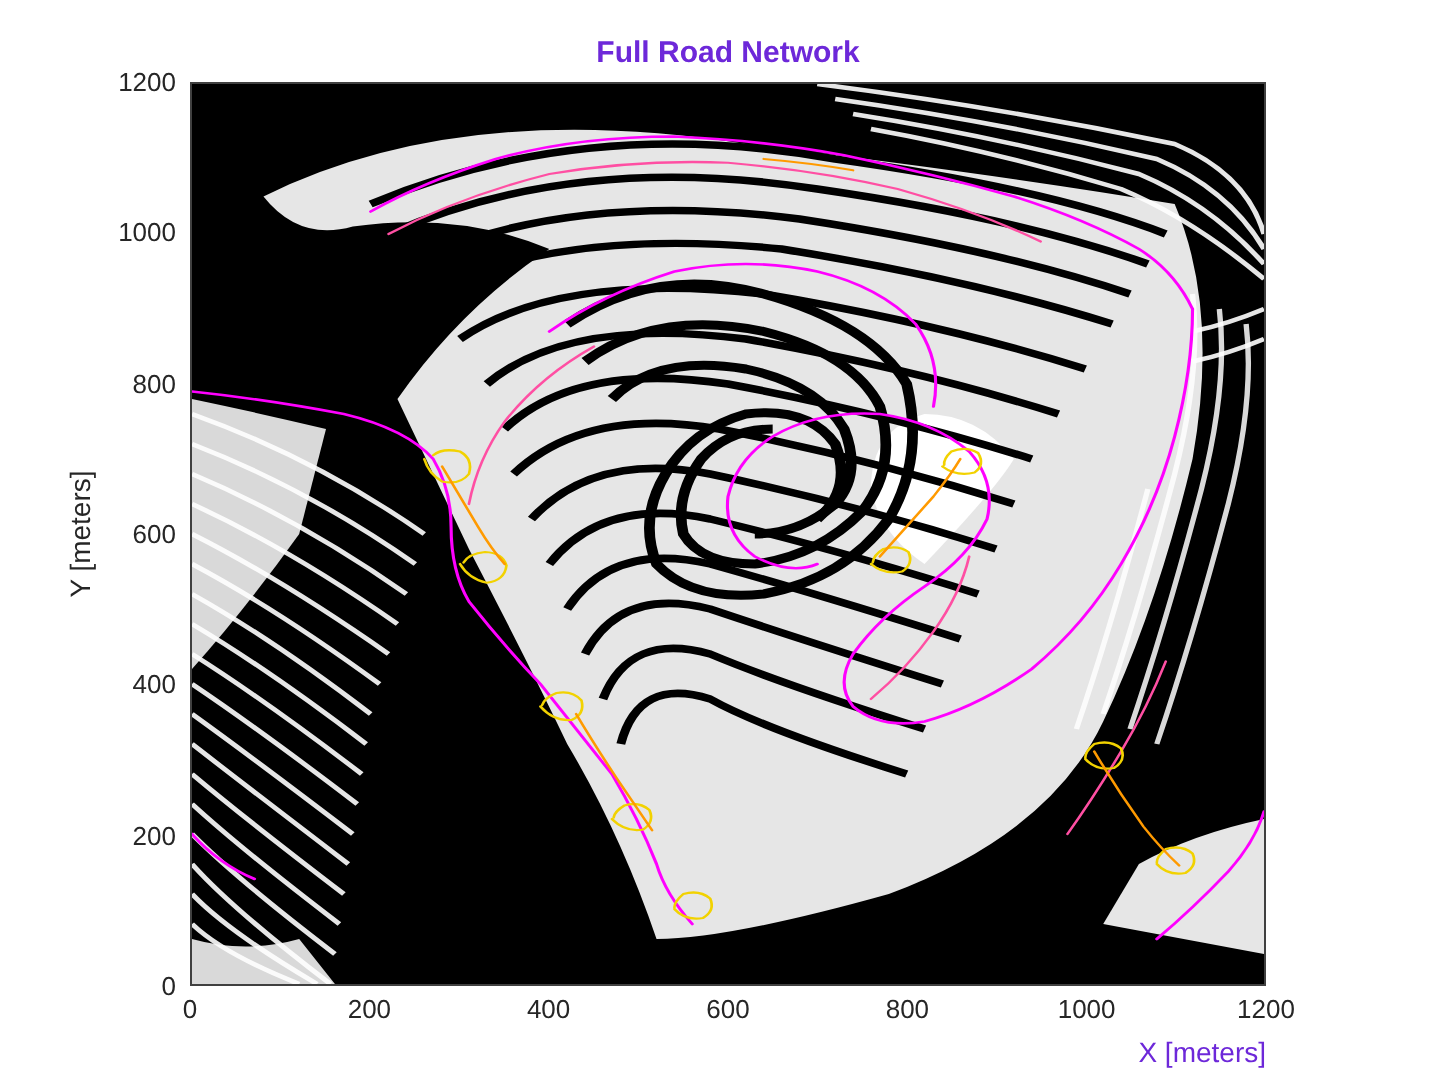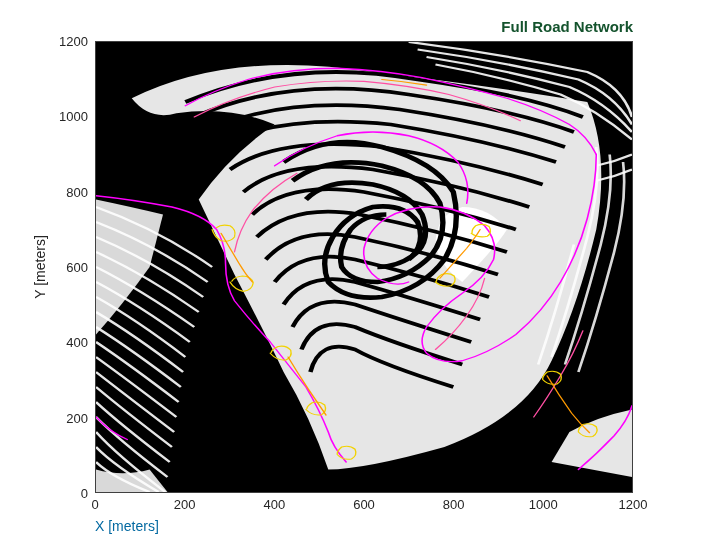--- a/index.html
+++ b/index.html
@@ -33,33 +33,33 @@
     left: 0;
     top: 0;
     width: 100%;
     height: 100%;
   }
   .title {
     position: absolute;
     left: 95px;
     width: 538px;
     top: 18px;
-    text-align: right;
+    text-align: center;
     font-weight: bold;
     font-size: 15px;
-    color: #14532d;
+    color: #6d28d9;
   }
   .xlabel {
     position: absolute;
     left: 95px;
     width: 538px;
     top: 518px;
-    text-align: left;
+    text-align: right;
     font-size: 14px;
-    color: #0369a1;
+    color: #6d28d9;
   }
   .ylabel {
     position: absolute;
     left: 40px;
     top: 267px;
     transform: translate(-50%, -50%) rotate(-90deg);
     font-size: 14px;
     color: #262626;
     white-space: nowrap;
   }

